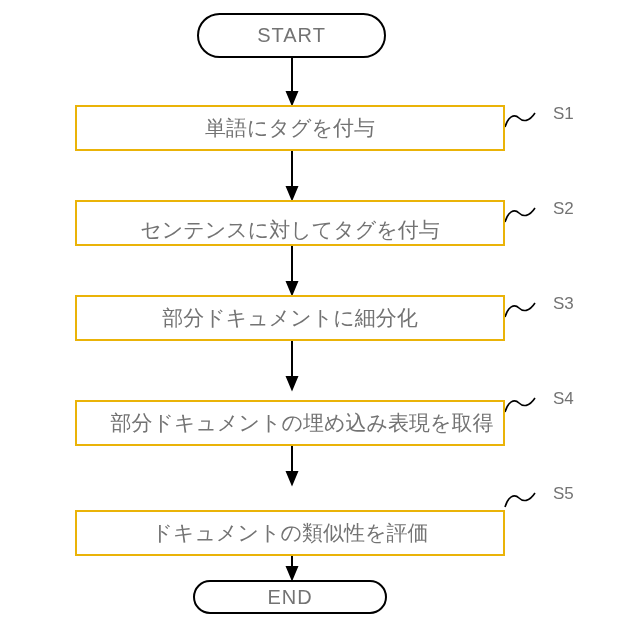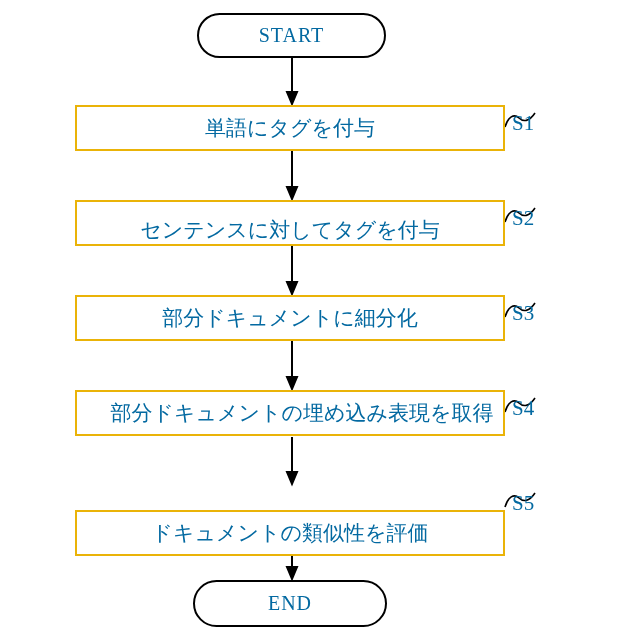--- a/index.html
+++ b/index.html
@@ -5,63 +5,62 @@
   html, body {
     margin: 0;
     padding: 0;
     background: #ffffff;
   }
   .canvas {
     position: relative;
     width: 640px;
     height: 640px;
     background: #ffffff;
-    font-family: Liberation Serif, serif;
-    color: #0369a1;
+    font-family: Liberation Sans, sans-serif;
+    color: #737373;
     overflow: hidden;
   }
   .terminal {
     position: absolute;
     box-sizing: border-box;
     border: 2px solid #000000;
     border-radius: 24px;
     display: flex;
     align-items: center;
     justify-content: center;
     font-size: 20px;
     letter-spacing: 1px;
     background: #ffffff;
   }
   .terminal-start { left: 197px; top: 13px;  width: 189px; height: 45px; }
-  .terminal-end   { left: 193px; top: 580px; width: 194px; height: 47px; }
+  .terminal-end   { left: 193px; top: 580px; width: 194px; height: 34px; }
   .step-box {
     position: absolute;
     box-sizing: border-box;
     left: 75px;
     width: 430px;
     height: 46px;
     border: 2px solid #eab308;
     display: flex;
     align-items: center;
     justify-content: center;
     font-size: 21px;
     background: #ffffff;
     white-space: nowrap;
   }
   .step-box.s1 { top: 105px; }
   .step-box.s2 { top: 200px; align-items: flex-end; }
   .step-box.s3 { top: 295px; align-items: center; }
-  .step-box.s4 { top: 390px; padding-left: 24px; }
+  .step-box.s4 { top: 400px; padding-left: 24px; }
   .step-box.s5 { top: 510px; }
   .step-label {
     position: absolute;
-    left: 512px;
-    font-size: 21px;
+    left: 553px;
+    font-size: 17px;
     line-height: 22px;
-    margin-top: 9px;
   }
   .step-label.s1 { top: 103px; }
   .step-label.s2 { top: 198px; }
   .step-label.s3 { top: 293px; }
   .step-label.s4 { top: 388px; }
   .step-label.s5 { top: 483px; text-align: right; }
   .flow-svg {
     position: absolute;
     left: 0;
     top: 0;

